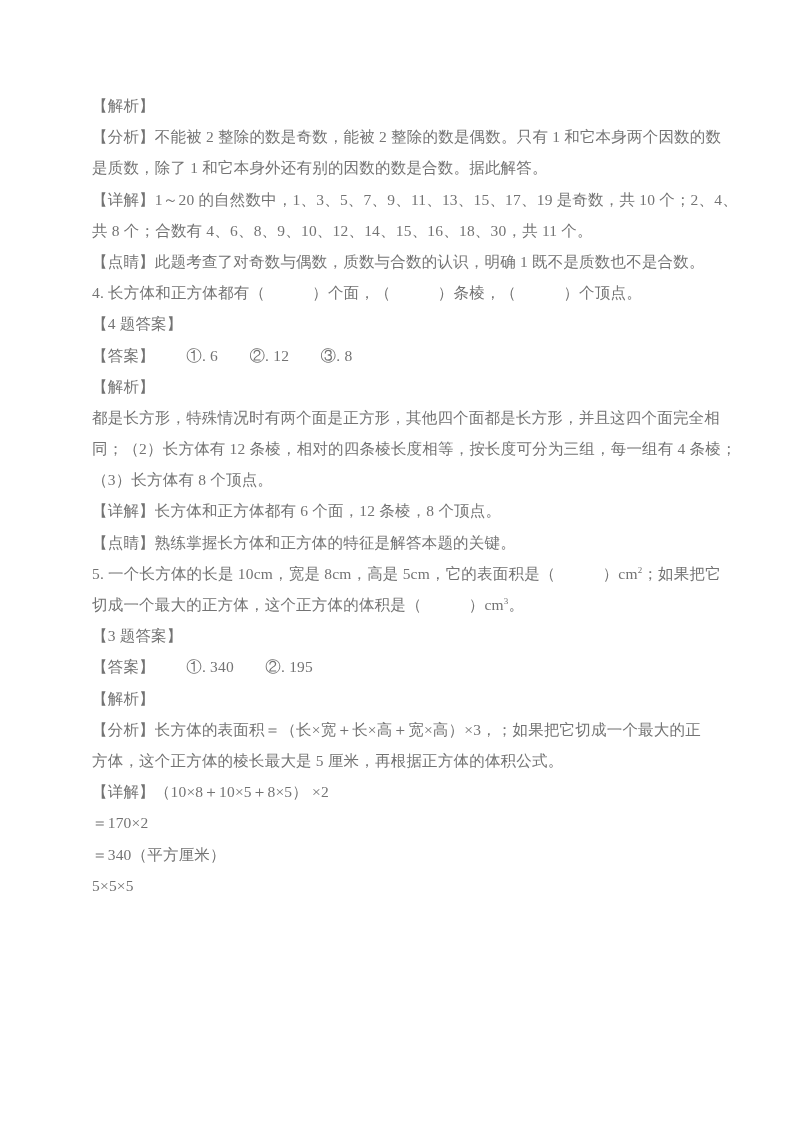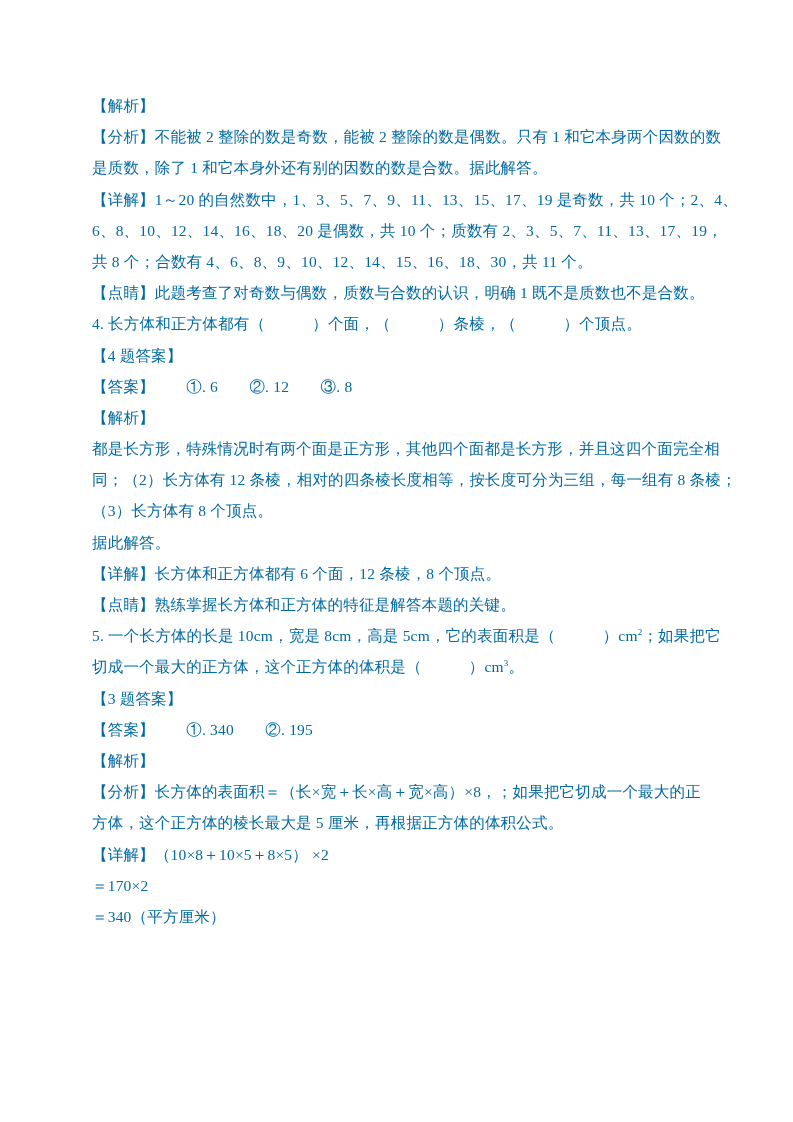--- a/index.html
+++ b/index.html
@@ -15,21 +15,21 @@
     width: 793px;
     height: 1122px;
     background: #ffffff;
     overflow: hidden;
   }
   .content {
     position: absolute;
     left: 92px;
     top: 90px;
     width: 640px;
-    color: #0369a1;
+    color: #737373;
   }
   .line {
     white-space: pre;
     font-size: 15.5px;
     line-height: 31.2px;
     height: 31.2px;
     letter-spacing: 0.2px;
   }
   .sup {
     font-size: 9px;
@@ -42,45 +42,44 @@
 <body>
 
 <div class="page">
   <div class="content">
 
     <section>
       <div class="line">【解析】</div>
       <div class="line">【分析】不能被 2 整除的数是奇数，能被 2 整除的数是偶数。只有 1 和它本身两个因数的数</div>
       <div class="line">是质数，除了 1 和它本身外还有别的因数的数是合数。据此解答。</div>
       <div class="line">【详解】1～20 的自然数中，1、3、5、7、9、11、13、15、17、19 是奇数，共 10 个；2、4、</div>
-      <div class="line">6、8、10、12、14、16、18、20 是偶数，共 10 个；质数有 2、3、5、7、11、13、17、19，</div>
       <div class="line">共 8 个；合数有 4、6、8、9、10、12、14、15、16、18、30，共 11 个。</div>
       <div class="line">【点睛】此题考查了对奇数与偶数，质数与合数的认识，明确 1 既不是质数也不是合数。</div>
     </section>
 
     <section>
       <div class="line">4. 长方体和正方体都有（　　　）个面，（　　　）条棱，（　　　）个顶点。</div>
       <div class="line">【4 题答案】</div>
       <div class="line">【答案】　　①. 6　　②. 12　　③. 8</div>
       <div class="line">【解析】</div>
       <div class="line">都是长方形，特殊情况时有两个面是正方形，其他四个面都是长方形，并且这四个面完全相</div>
-      <div class="line">同；（2）长方体有 12 条棱，相对的四条棱长度相等，按长度可分为三组，每一组有 8 条棱；</div>
+      <div class="line">同；（2）长方体有 12 条棱，相对的四条棱长度相等，按长度可分为三组，每一组有 4 条棱；</div>
       <div class="line">（3）长方体有 8 个顶点。</div>
-      <div class="line">据此解答。</div>
       <div class="line">【详解】长方体和正方体都有 6 个面，12 条棱，8 个顶点。</div>
       <div class="line">【点睛】熟练掌握长方体和正方体的特征是解答本题的关键。</div>
     </section>
 
     <section>
       <div class="line"><span>5. 一个长方体的长是 10cm，宽是 8cm，高是 5cm，它的表面积是（　　　）cm</span><span class="sup">2</span><span>；如果把它</span></div>
       <div class="line"><span>切成一个最大的正方体，这个正方体的体积是（　　　）cm</span><span class="sup">3</span><span>。</span></div>
       <div class="line">【3 题答案】</div>
       <div class="line">【答案】　　①. 340　　②. 195</div>
       <div class="line">【解析】</div>
-      <div class="line">【分析】长方体的表面积＝（长×宽＋长×高＋宽×高）×8，；如果把它切成一个最大的正</div>
+      <div class="line">【分析】长方体的表面积＝（长×宽＋长×高＋宽×高）×3，；如果把它切成一个最大的正</div>
       <div class="line">方体，这个正方体的棱长最大是 5 厘米，再根据正方体的体积公式。</div>
       <div class="line">【详解】（10×8＋10×5＋8×5） ×2</div>
       <div class="line">＝170×2</div>
       <div class="line">＝340（平方厘米）</div>
+      <div class="line">5×5×5</div>
     </section>
 
   </div>
 </div>
 
 </body></html>

